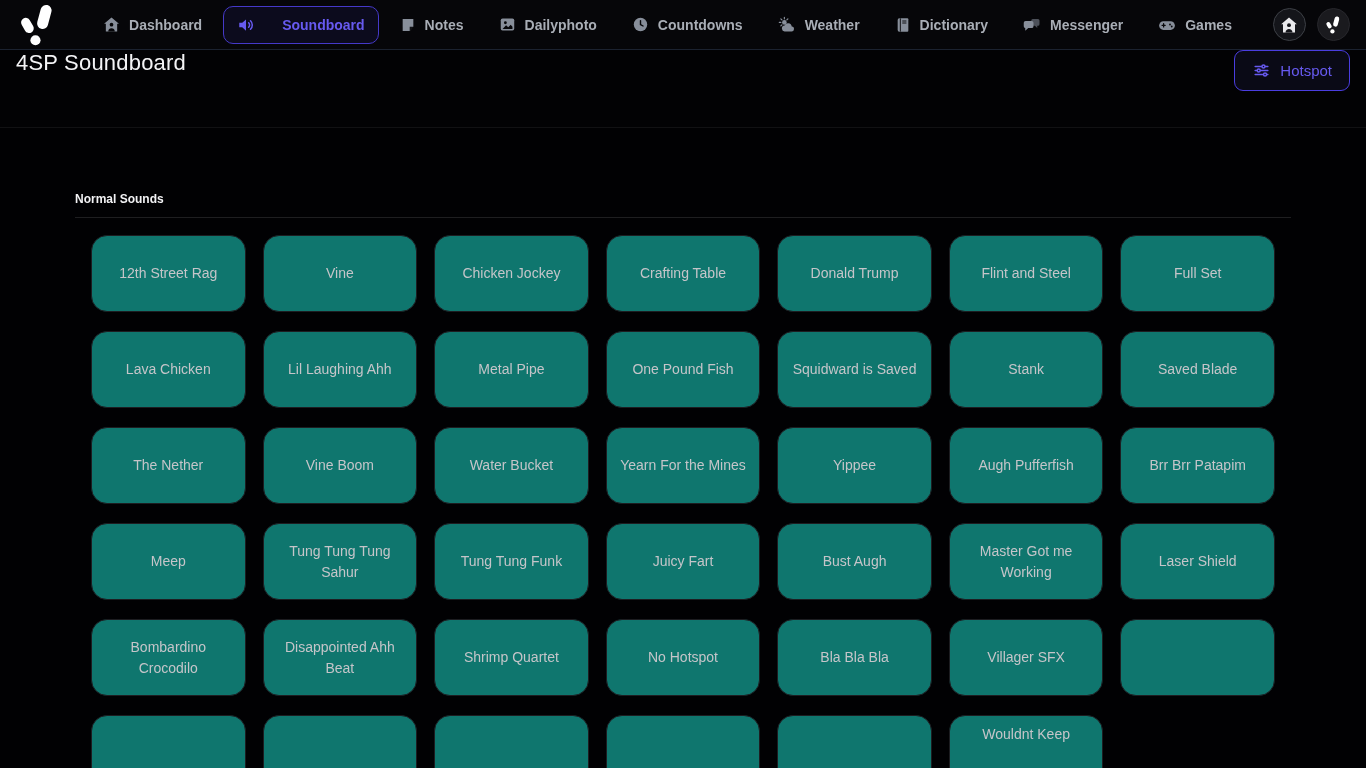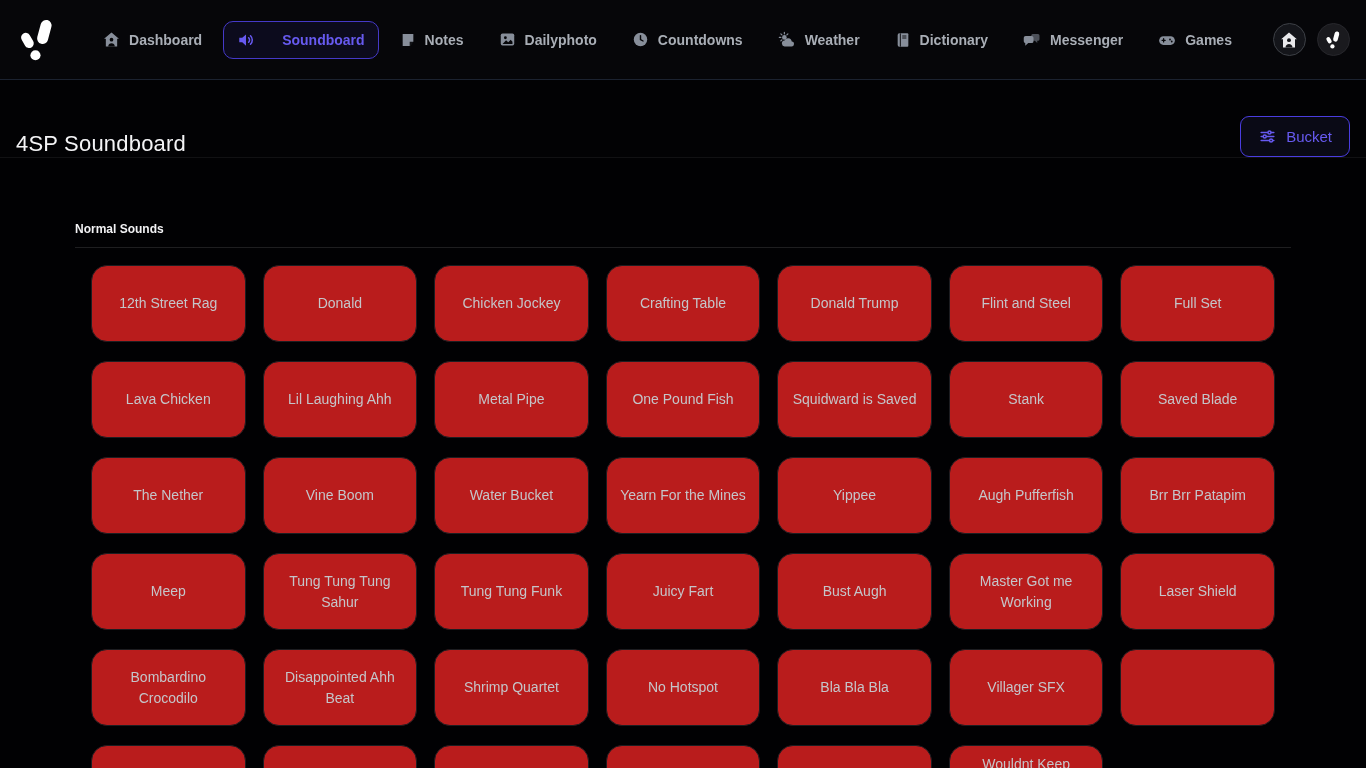--- a/index.html
+++ b/index.html
@@ -1,52 +1,52 @@
 <!DOCTYPE html>
 <html><head>
 <meta charset="utf-8">
 <style>
   * { margin:0; padding:0; box-sizing:border-box; }
   html,body { width:1366px; height:768px; overflow:hidden; background:#010103;
               font-family:"Liberation Sans", sans-serif; }
 
   
-  .topnav { height:80px; background:#060609; border-bottom:1px solid #1b2230;
+  .topnav { height:50px; background:#060609; border-bottom:1px solid #1b2230;
             display:flex; align-items:center; padding:0 16px; }
   .logo-wrap { width:46px; height:50px; display:flex; align-items:center; }
   .nav-items { display:flex; align-items:center; gap:7px; margin:0 auto; }
   .nav-item { display:flex; align-items:center; gap:9px; padding:9px 13px;
               border-radius:10px; border:1px solid transparent; background:none;
               color:#a9aeb6; font-size:14px; font-weight:700; cursor:pointer;
               font-family:"Liberation Sans", sans-serif; }
   .nav-item svg { color:#878e9a; flex:0 0 auto; }
   .nav-item.active { border-color:#4539c9; background:rgba(70,58,210,0.10); color:#675af0;gap:27px; }
   .nav-item.active svg { color:#675af0; }
   .nav-right { display:flex; align-items:center; gap:11px; }
   .circle-btn { width:33px; height:33px; border-radius:50%; display:flex; align-items:center;
                 justify-content:center; background:#14151a; border:1px solid #3d4046; cursor:pointer; }
   .circle-btn.profile { background:#1a1a1e; border-color:#27272c; }
 
   
   .page-header { height:78px; background:#020204; border-bottom:1px solid #111113;
-                 display:flex; align-items:flex-end; justify-content:space-between; padding:0 16px; }
+                 display:flex; align-items:flex-start; justify-content:space-between; padding:0 16px; }
   .page-title { color:#f4f4f6; font-size:22px; font-weight:500; letter-spacing:.2px; }
   .options-btn { display:flex; align-items:center; gap:9px; color:#675af0; background:#0a0a16;
                  border:1px solid #4a3de0; border-radius:9px; padding:10px 17px;
                  font-size:15px; font-weight:500; cursor:pointer;
                  font-family:"Liberation Sans", sans-serif; }
 
   
   main { width:1216px; margin:0 auto; }
   .section-title { margin-top:64px; color:#f2f2f4; font-size:12px; font-weight:700; }
   .section-divider { margin-top:11px; border:none; border-top:1px solid #1e1e20; }
   .sound-grid { margin-top:17px; padding:0 16px; display:grid;
                 grid-template-columns:repeat(7,1fr); column-gap:17px; row-gap:19px;
                 grid-auto-rows:77px; }
-  .tile { background:#b91c1c; border:1px solid #1d1d21; border-radius:16px; color:#c5c5c9;
+  .tile { background:#0f766e; border:1px solid #1d1d21; border-radius:16px; color:#c5c5c9;
           font-size:14px; line-height:21px; display:flex; align-items:center; justify-content:center;
           text-align:center; padding:0 13px; cursor:pointer;
           font-family:"Liberation Sans", sans-serif; }
   .tile.top-text { align-items:flex-start; padding-top:8px; }
 </style>
 </head>
 <body>
 
 <nav class="topnav">
   <div class="logo-wrap">
@@ -168,30 +168,30 @@
     <svg width="19" height="19" viewBox="0 0 24 24">
       <g stroke="currentColor" stroke-width="1.9" stroke-linecap="round" fill="none">
         <path d="M4 7h16M4 12h16M4 17h16"></path>
       </g>
       <g fill="#0a0a16" stroke="currentColor" stroke-width="1.9">
         <circle cx="14.5" cy="7" r="1.9"></circle>
         <circle cx="8.5" cy="12" r="1.9"></circle>
         <circle cx="16.5" cy="17" r="1.9"></circle>
       </g>
     </svg>
-    <span>Bucket</span>
+    <span>Hotspot</span>
   </button>
 </header>
 
 <main>
   <h2 class="section-title">Normal Sounds</h2>
   <hr class="section-divider">
   <div class="sound-grid">
       <button class="tile">12th Street Rag</button>
-      <button class="tile">Donald</button>
+      <button class="tile">Vine</button>
       <button class="tile">Chicken Jockey</button>
       <button class="tile">Crafting Table</button>
       <button class="tile">Donald Trump</button>
       <button class="tile">Flint and Steel</button>
       <button class="tile">Full Set</button>
       <button class="tile">Lava Chicken</button>
       <button class="tile">Lil Laughing Ahh</button>
       <button class="tile">Metal Pipe</button>
       <button class="tile">One Pound Fish</button>
       <button class="tile">Squidward is Saved</button>

